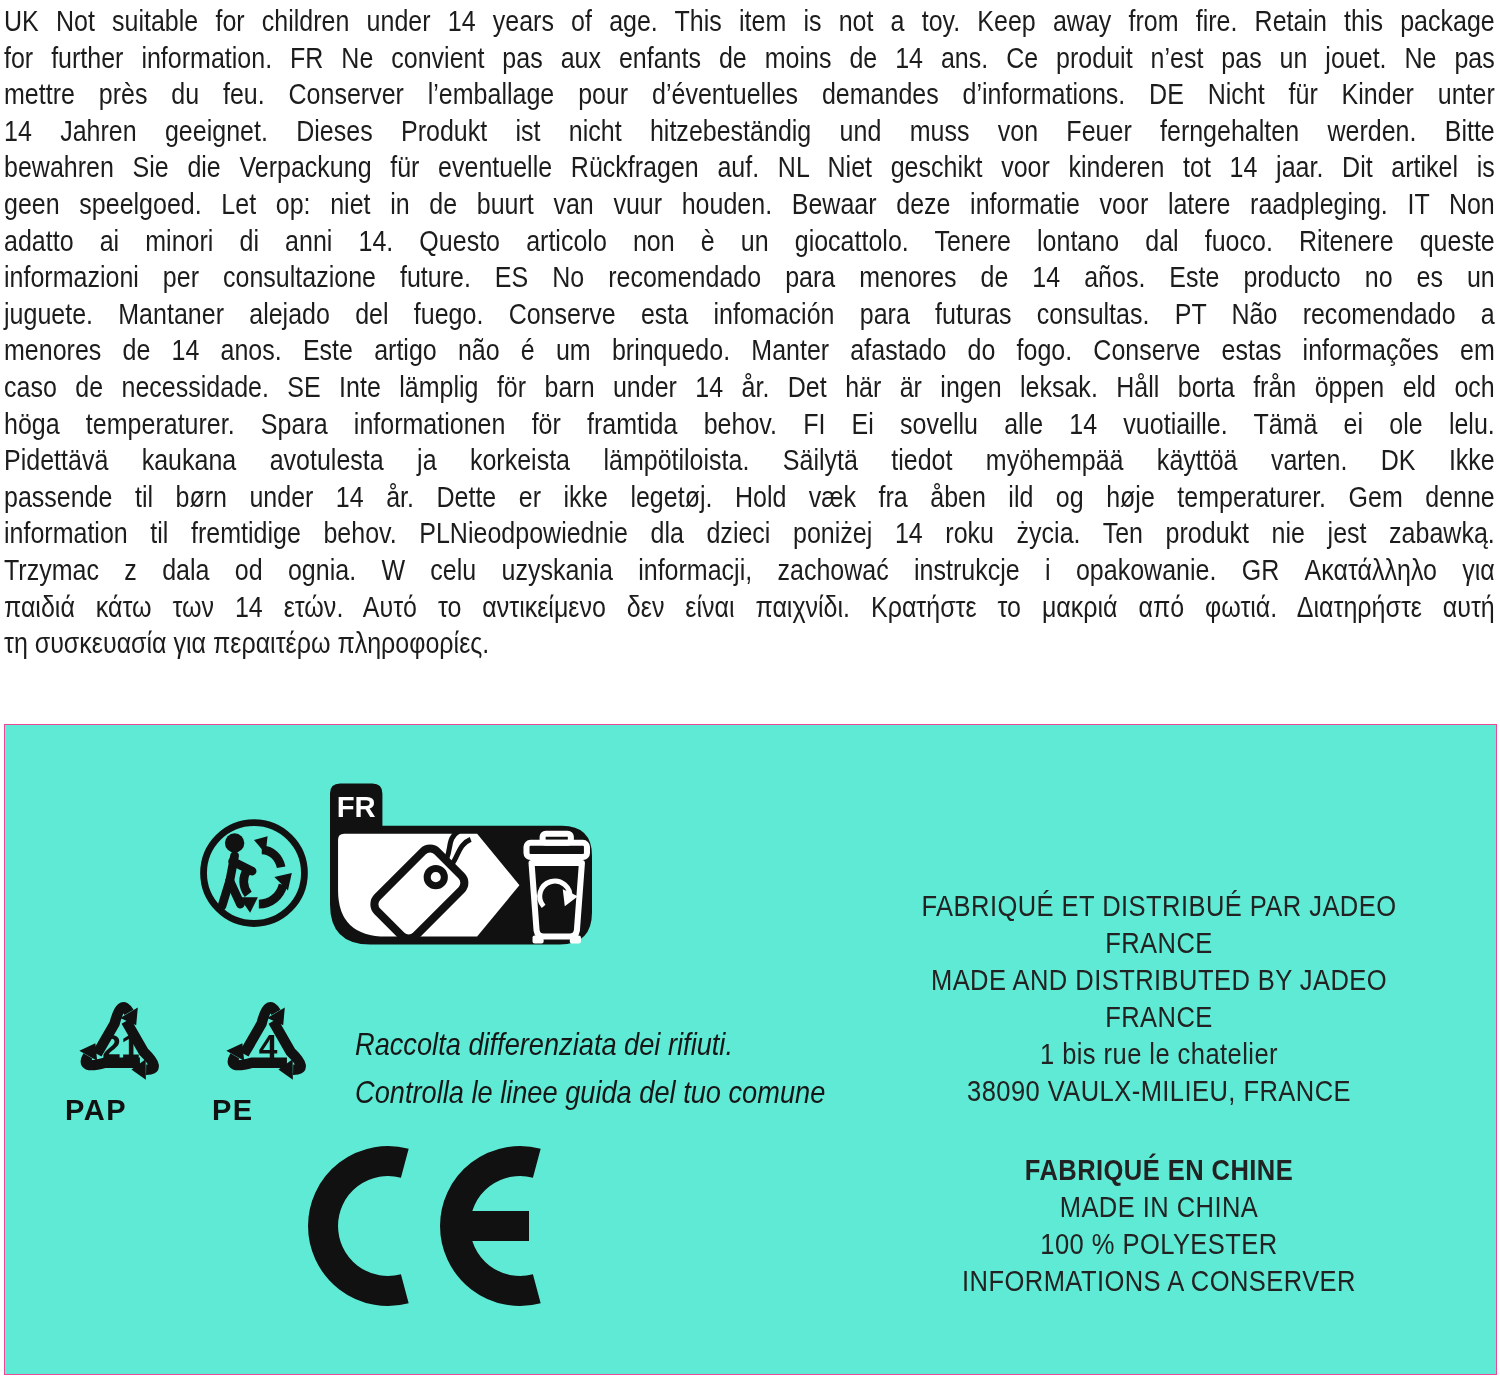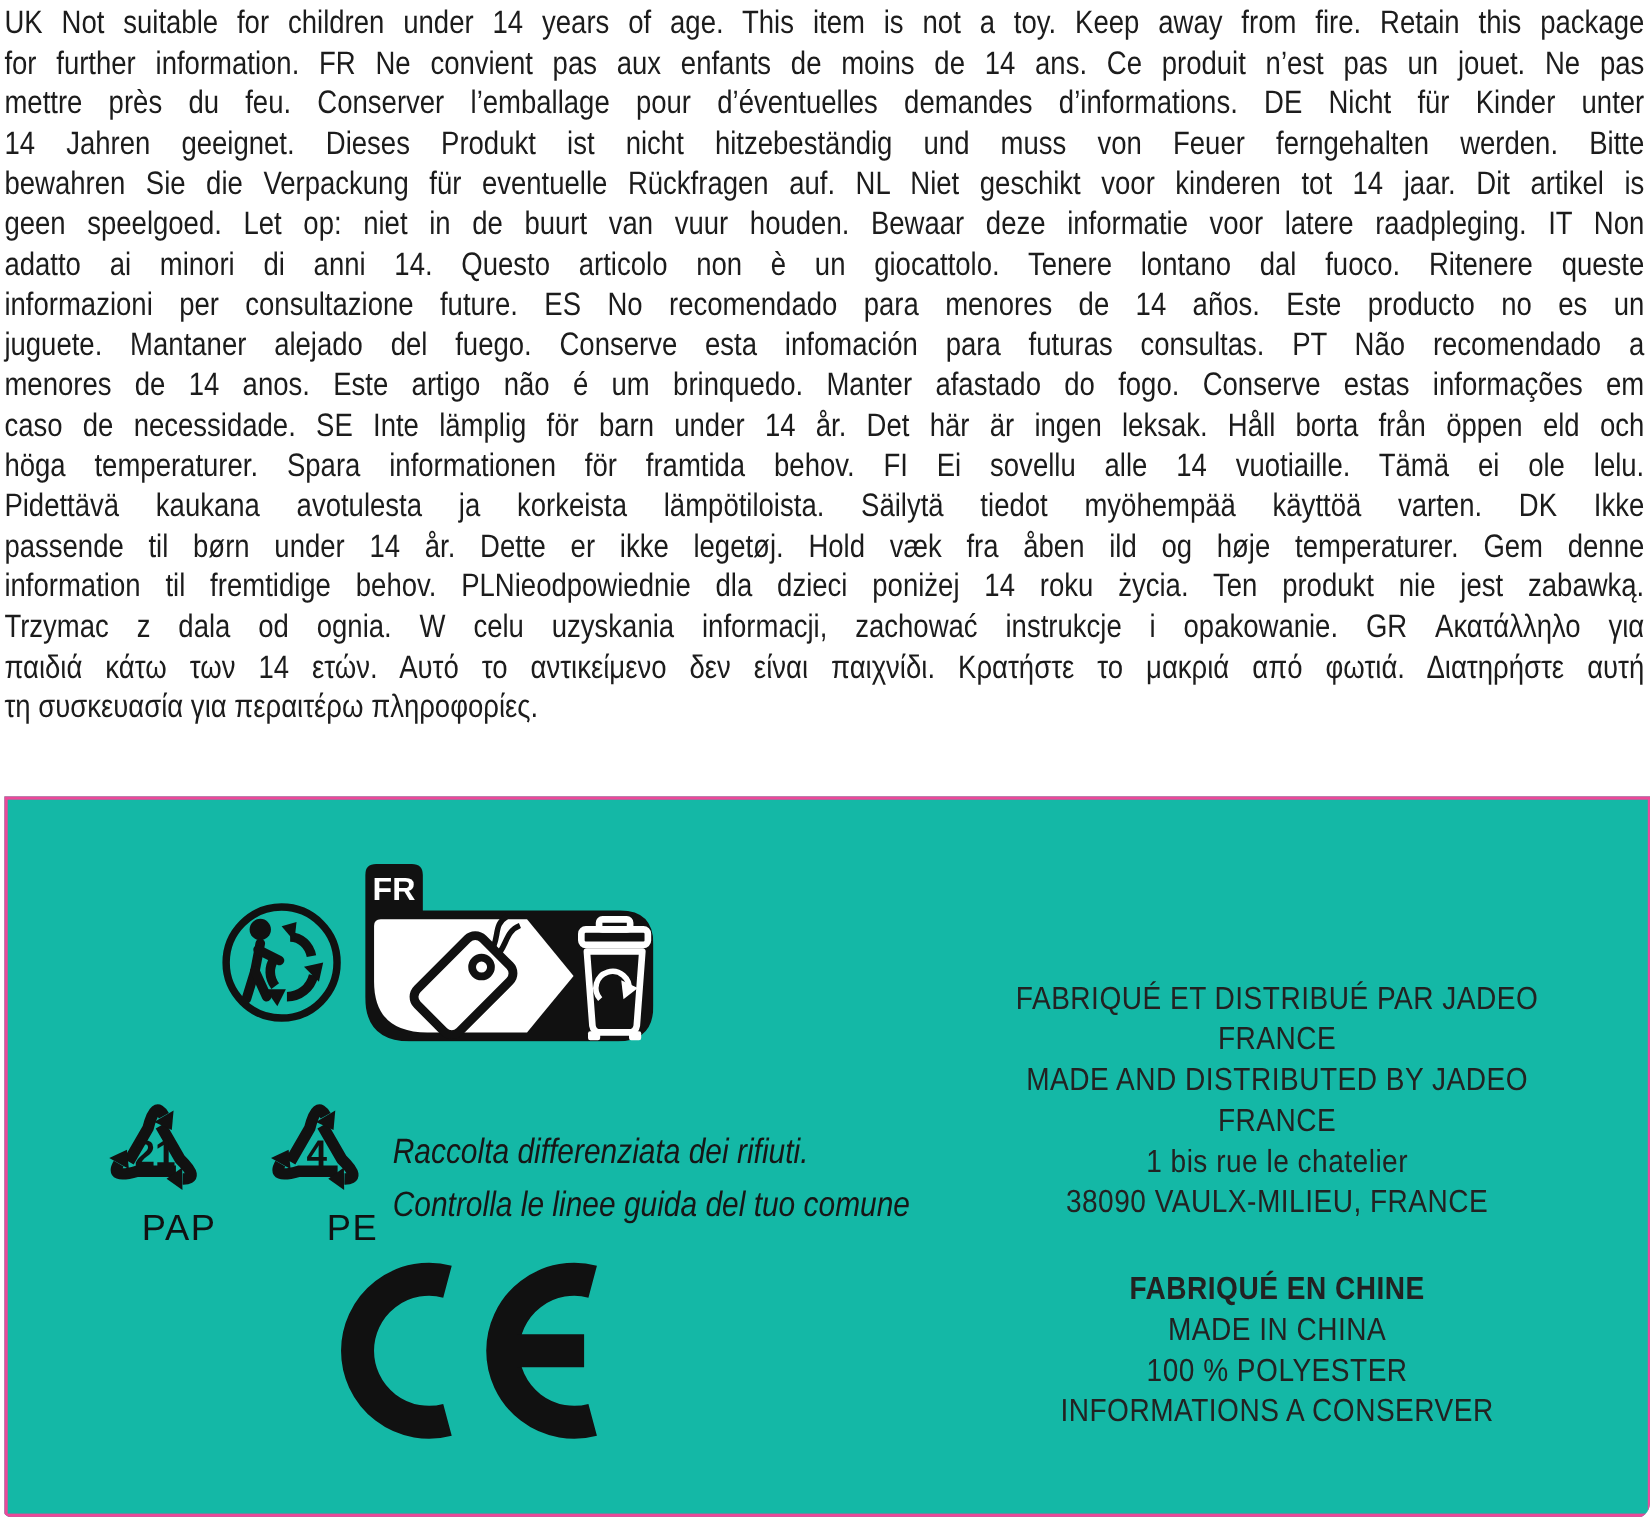--- a/index.html
+++ b/index.html
@@ -13,32 +13,32 @@
     position:absolute; top:3px; left:4px; width:1758px;
     transform:scaleX(0.848); transform-origin:0 0;
     font-size:29.5px; line-height:36.6px; color:#1c1c1c;
   }
   .warnings > div { text-align:justify; text-align-last:justify; }
   .warnings > div:last-child { text-align-last:left; }
 
   
   .box {
     position:absolute; left:4px; top:724px; width:1491px; height:649px;
-    border:3px solid #ec4899; background:#14b8a6;
+    border:1px solid #ec4899; background:#5eead4;
   }
   .abs { position:absolute; }
 
   .triman-svg { left:192px; top:86px; width:114px; height:128px; }
   .frlogo-svg { left:325px; top:58px; width:262px; height:162px; }
 
-  .code { position:absolute; top:253px; width:130px; text-align:right; }
+  .code { position:absolute; top:253px; width:130px; text-align:left; }
   .code-pap { left:60px; }
   .code-pe  { left:207px; }
   .code svg { width:112px; height:112px; }
-  .code-label { font-weight:normal; font-size:33px; letter-spacing:1.5px; margin-top:0px; color:#111; }
+  .code-label { font-weight:bold; font-size:29px; letter-spacing:1.5px; margin-top:0px; color:#111; }
 
   .note {
     position:absolute; left:350px; top:295px; width:560px;
     font-style:italic; font-size:32px; line-height:48px; color:#161616;
     transform:scaleX(0.85); transform-origin:0 0; white-space:nowrap;
   }
 
   .ce-svg { left:302px; top:416px; width:240px; height:170px; }
 
   .mfr {

